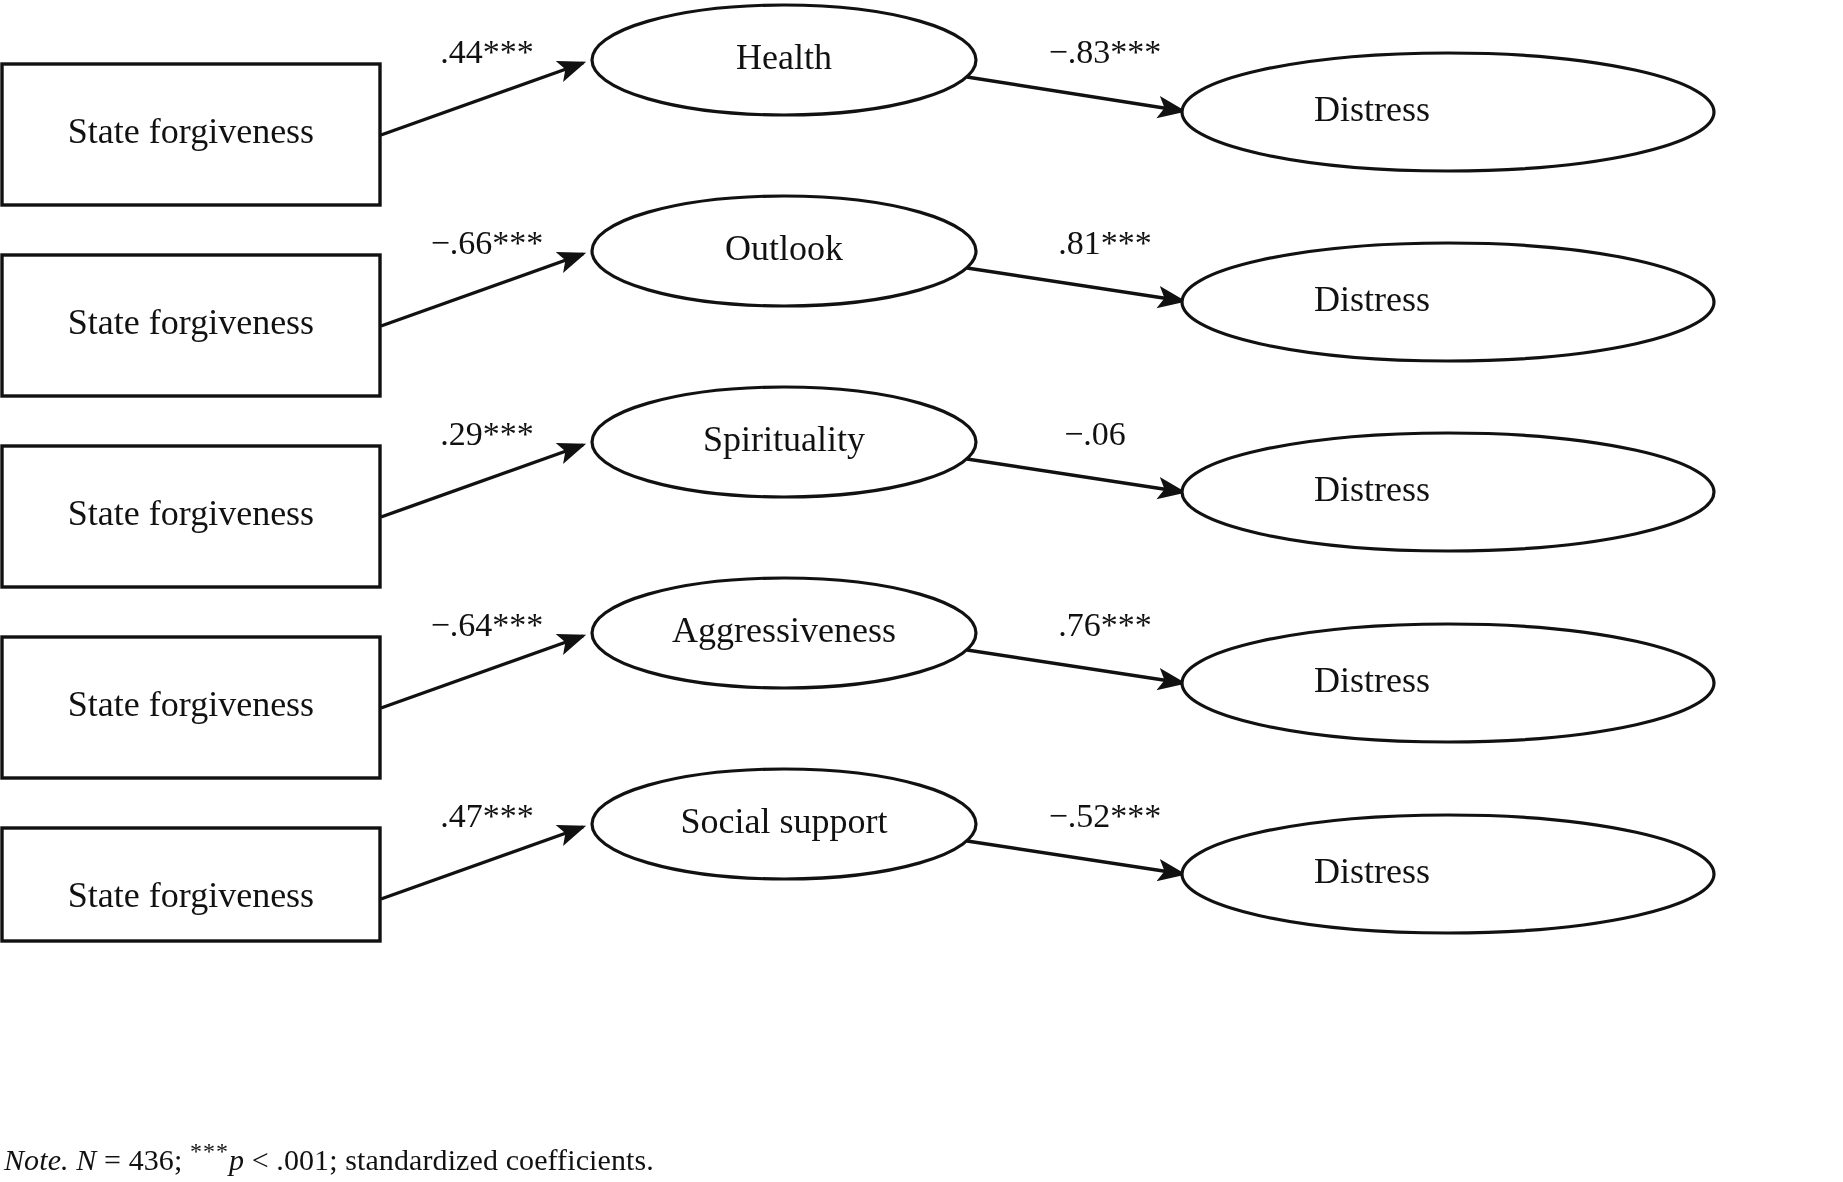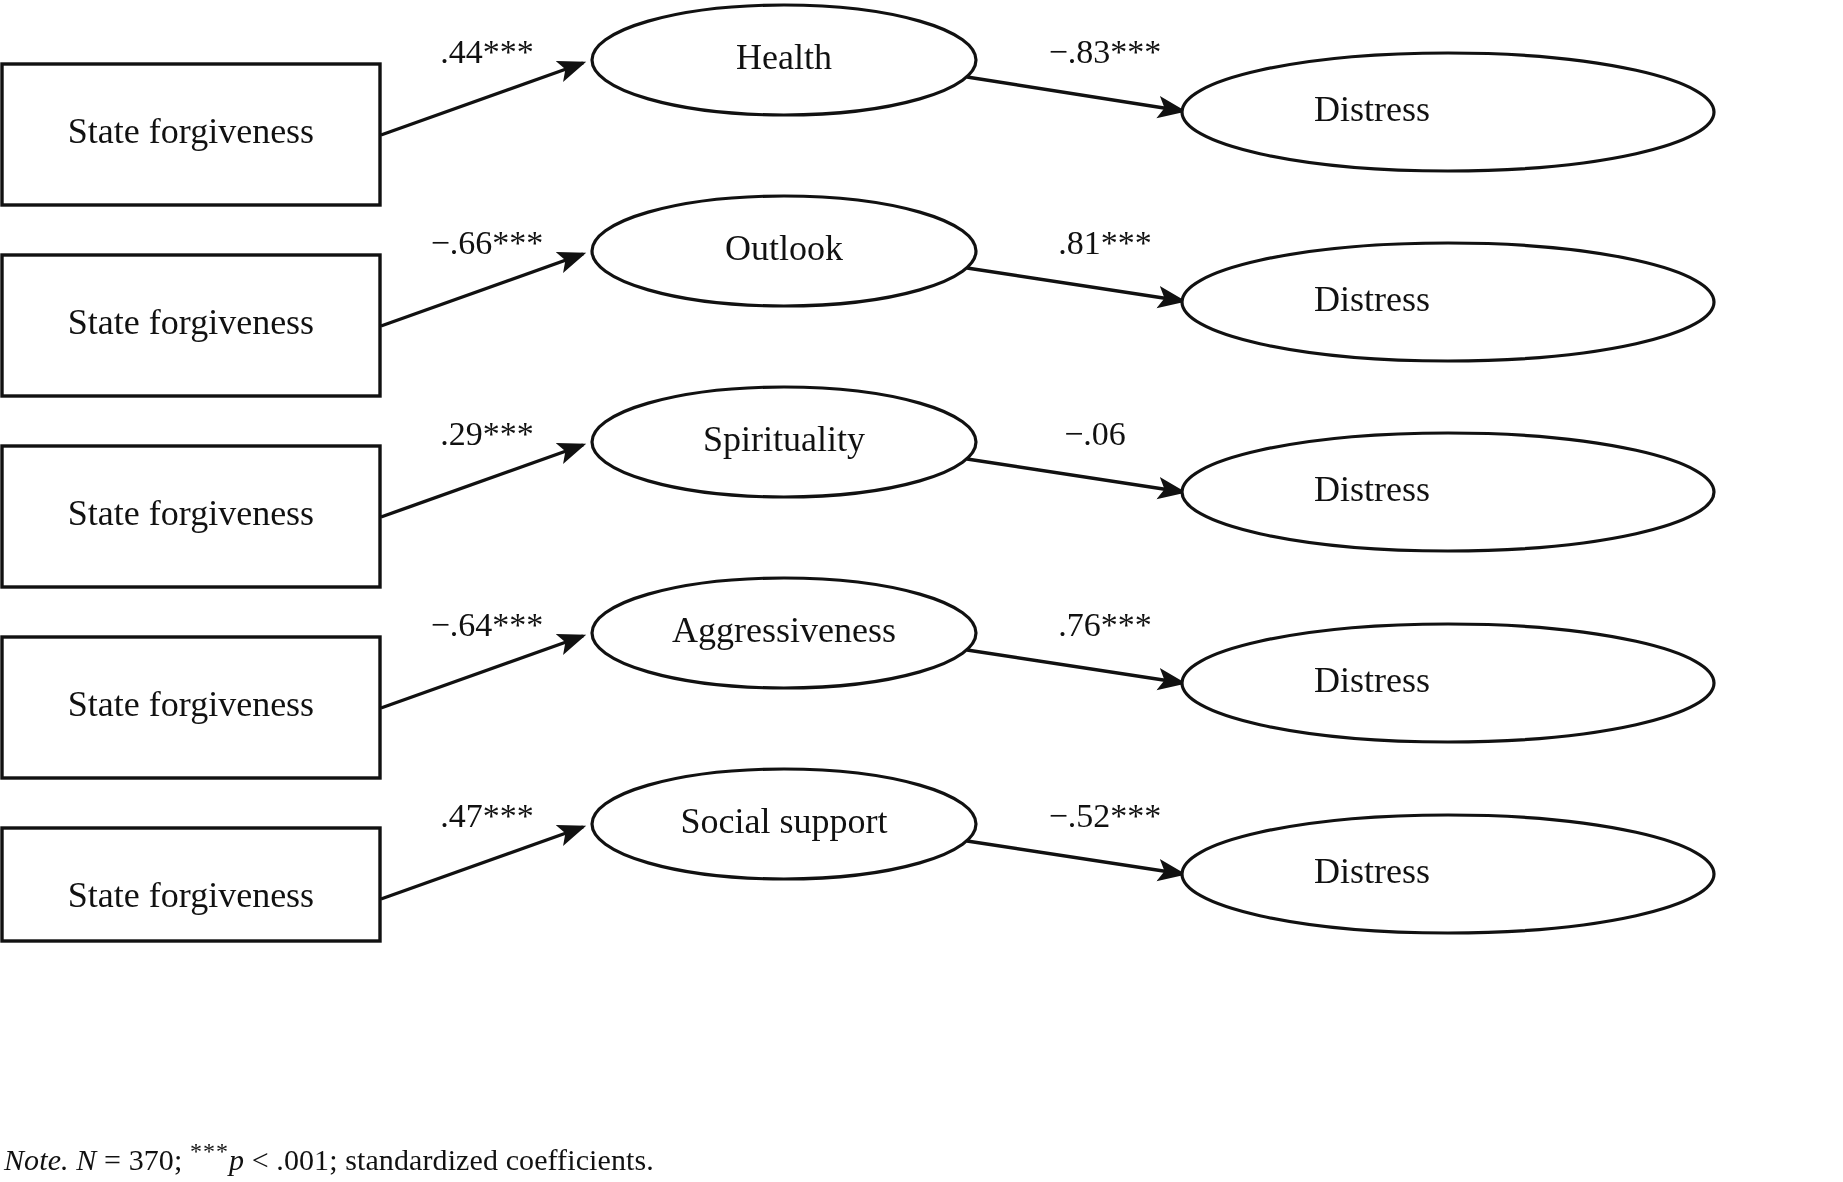--- a/index.html
+++ b/index.html
@@ -167,15 +167,15 @@
         <text class="coef-label" x="1105" y="819">−.52***</text>
 
         <ellipse class="node-shape" cx="1448" cy="874" rx="266" ry="59"></ellipse>
         <text class="node-label" x="1372" y="875">Distress</text>
       </g>
 
     </g>
   </svg>
 
   <div class="note-line">
-    <span class="it">Note.</span> <span class="it">N</span><span> = 370; </span><span class="stars">***</span><span class="it">p</span><span> &lt; .001; standardized coefficients.</span>
+    <span class="it">Note.</span> <span class="it">N</span><span> = 436; </span><span class="stars">***</span><span class="it">p</span><span> &lt; .001; standardized coefficients.</span>
   </div>
 </div>
 
 </body></html>

